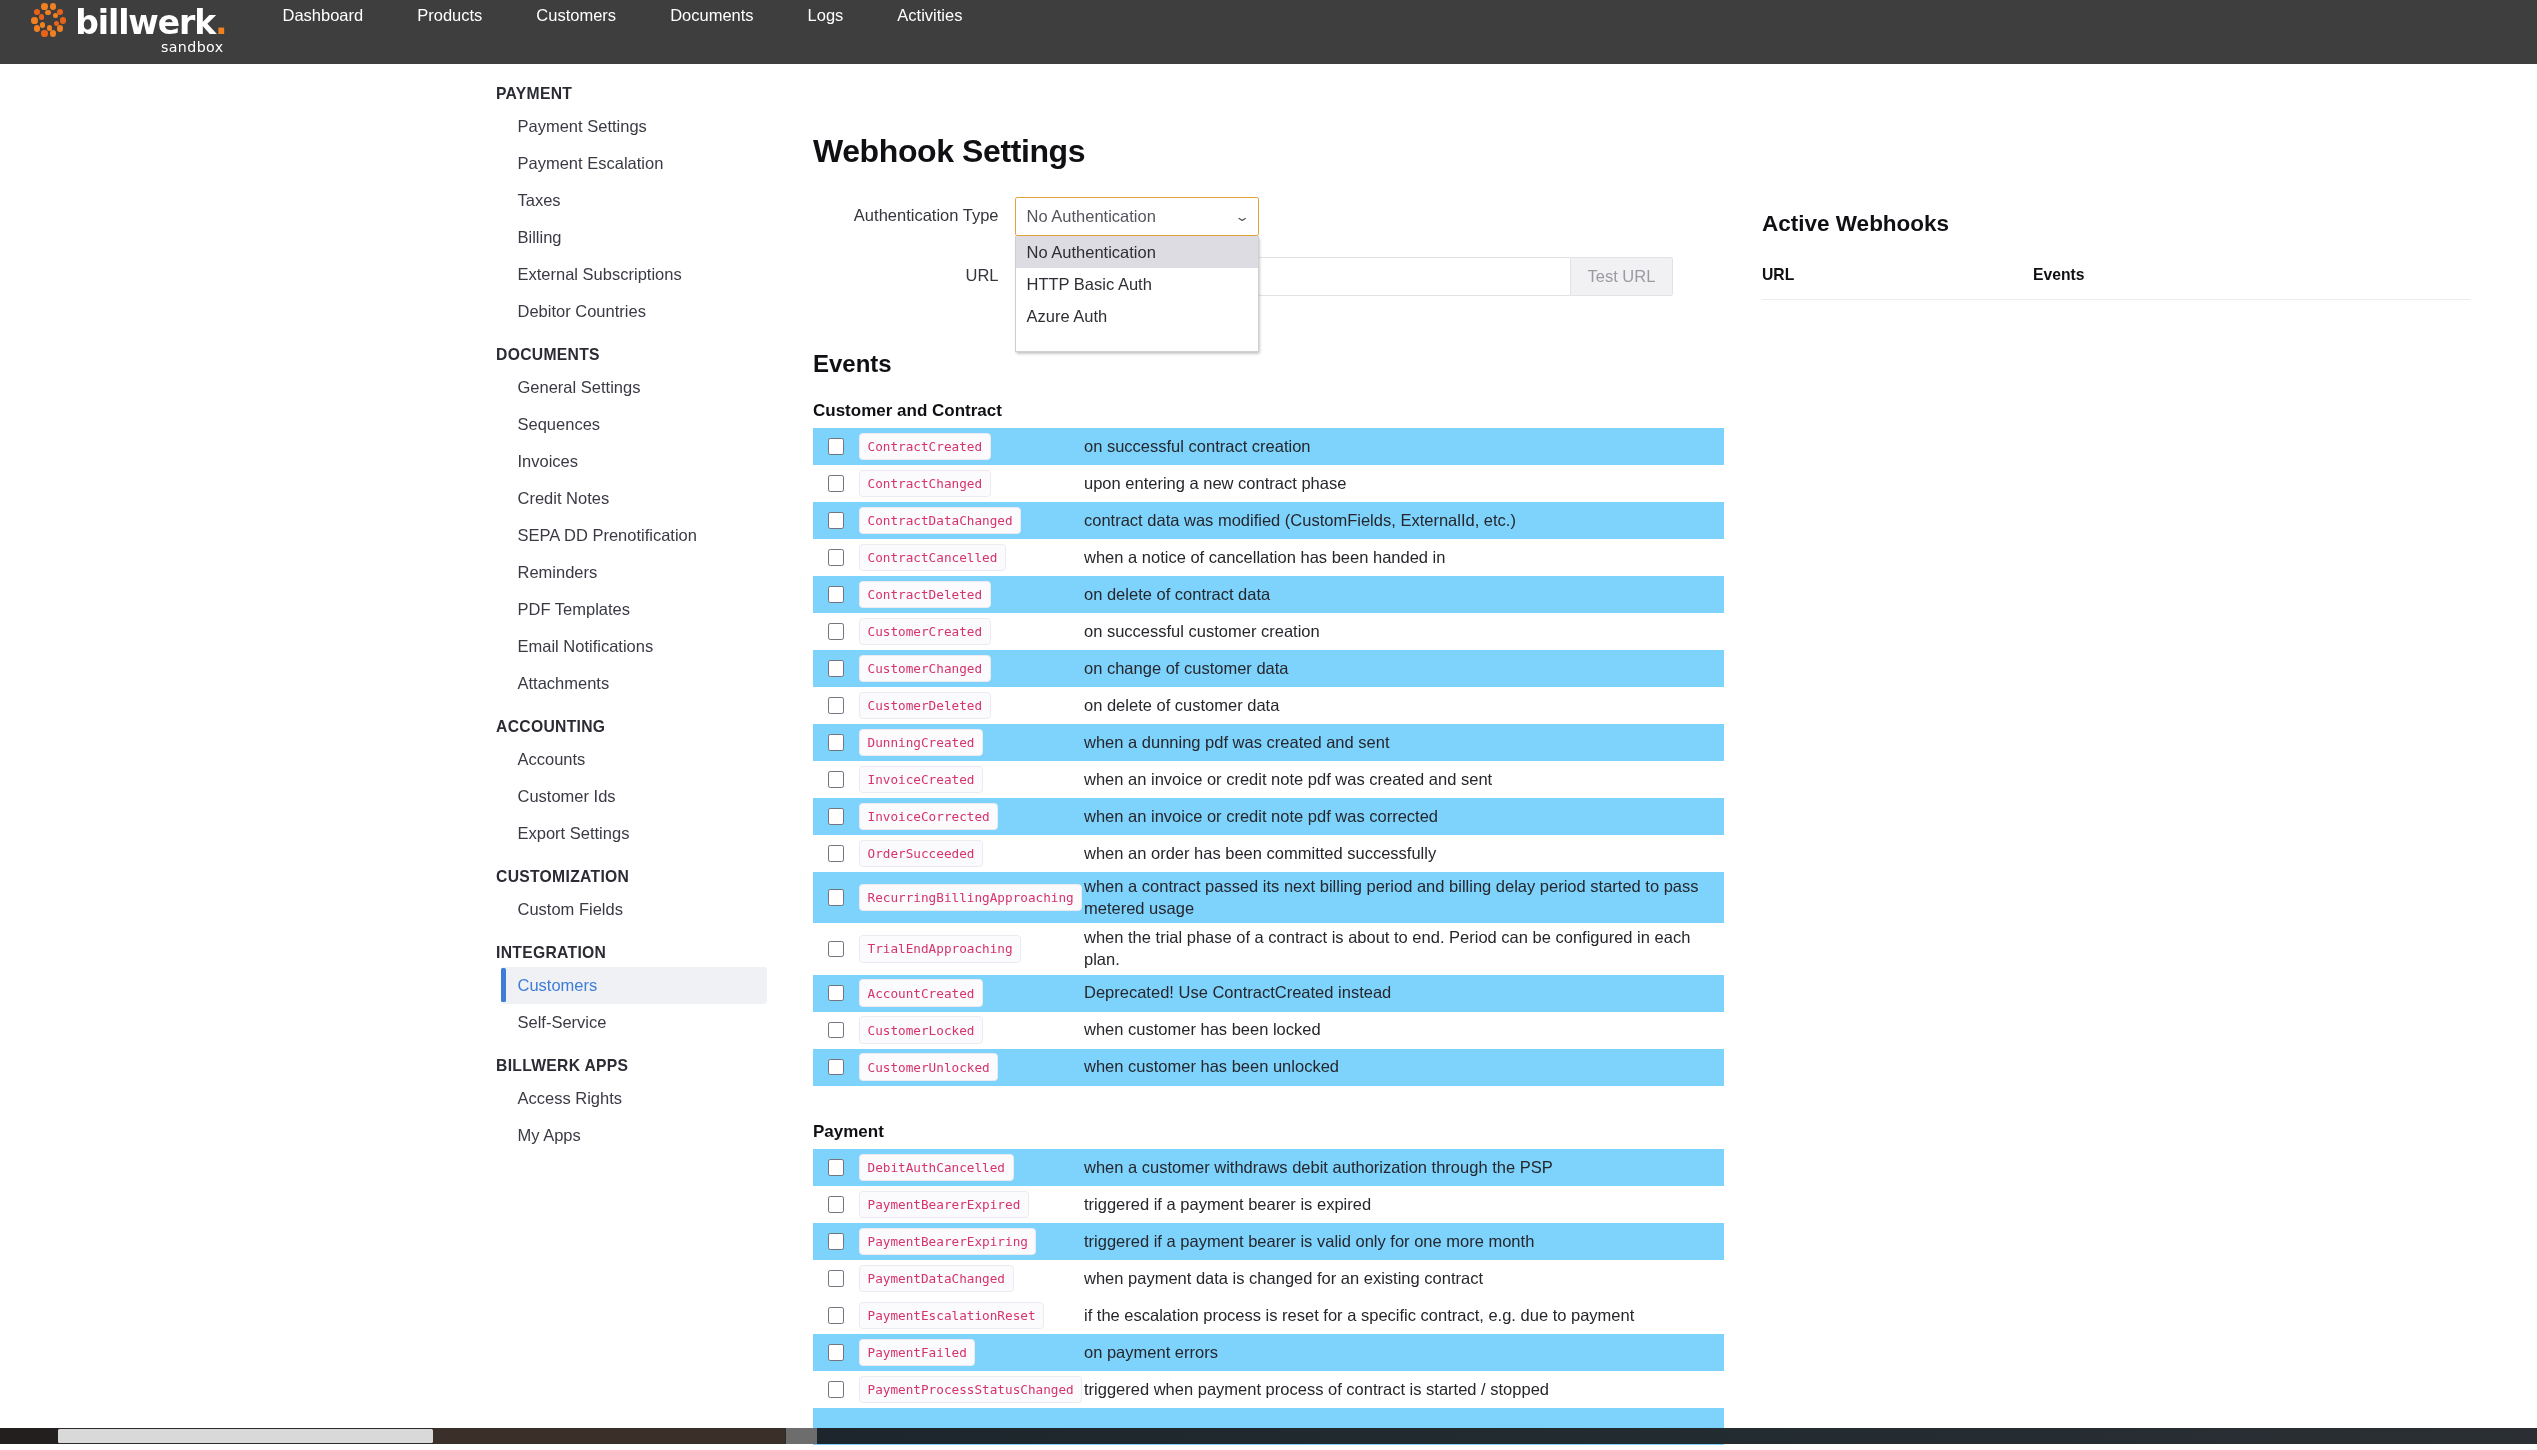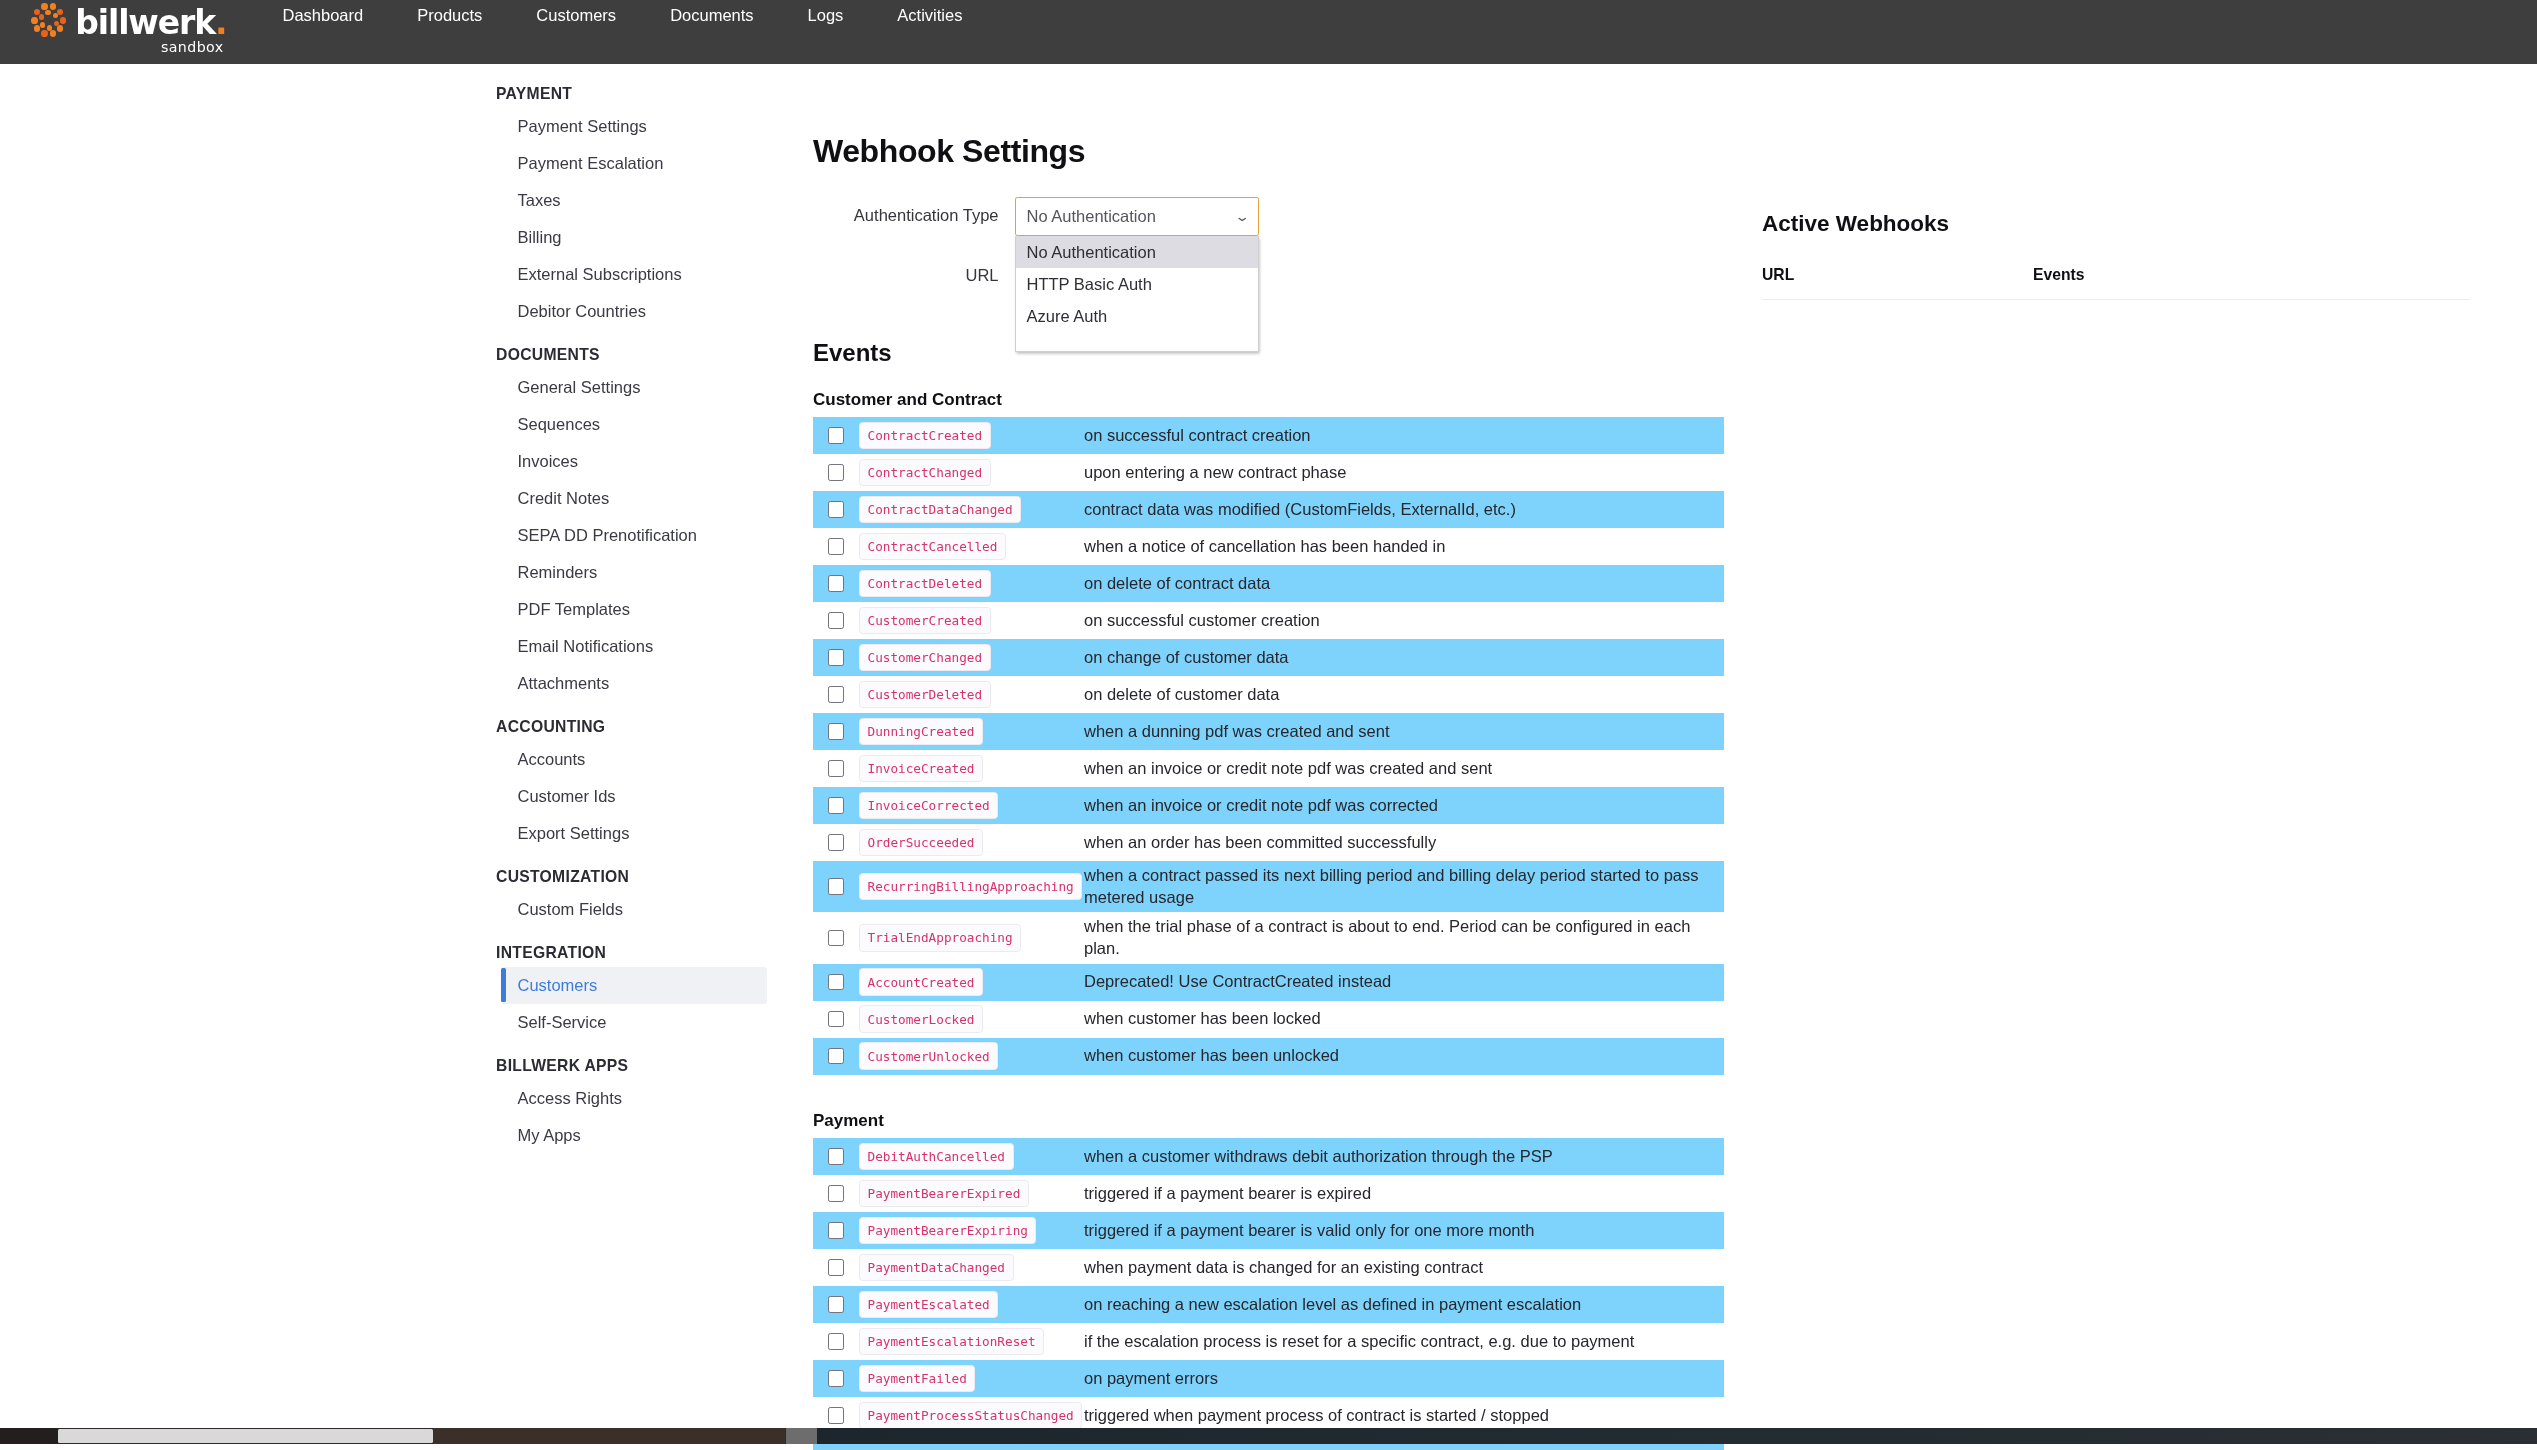--- a/index.html
+++ b/index.html
@@ -272,20 +272,24 @@
         <div id="auth-menu">
             <div class="auth-opt sel">No Authentication</div>
             <div class="auth-opt">HTTP Basic Auth</div>
             <div class="auth-opt">Azure Auth</div>
           </div>
       </div>
     </div>
 
     <div class="form-row" id="url-row">
       <div class="form-label">URL</div>
+      <div id="url-group">
+        <input id="url-input" type="text" placeholder="" style="">
+        <button id="test-url-btn">Test URL</button>
+      </div>
     </div>
 
     <h2 id="events-title">Events</h2>
 
     <div id="events-sections">
         <div class="section-sub">Customer and Contract</div>
         <div class="ev-table">
           <div class="ev-row alt">
             <div class="ev-cb-cell">
               <div class="ev-cb"></div>
@@ -428,27 +432,20 @@
             </div>
             <div class="ev-name-cell"><span class="ev-name">PaymentBearerExpiring</span></div>
             <div class="ev-desc">triggered if a payment bearer is valid only for one more month</div>
           </div>
           <div class="ev-row">
             <div class="ev-cb-cell">
               <div class="ev-cb"></div>
             </div>
             <div class="ev-name-cell"><span class="ev-name">PaymentDataChanged</span></div>
             <div class="ev-desc">when payment data is changed for an existing contract</div>
-          </div>
-          <div class="ev-row alt">
-            <div class="ev-cb-cell">
-              <div class="ev-cb"></div>
-            </div>
-            <div class="ev-name-cell"><span class="ev-name">PaymentEscalated</span></div>
-            <div class="ev-desc">on reaching a new escalation level as defined in payment escalation</div>
           </div>
           <div class="ev-row">
             <div class="ev-cb-cell">
               <div class="ev-cb"></div>
             </div>
             <div class="ev-name-cell"><span class="ev-name">PaymentEscalationReset</span></div>
             <div class="ev-desc">if the escalation process is reset for a specific contract, e.g. due to payment</div>
           </div>
           <div class="ev-row alt">
             <div class="ev-cb-cell">

